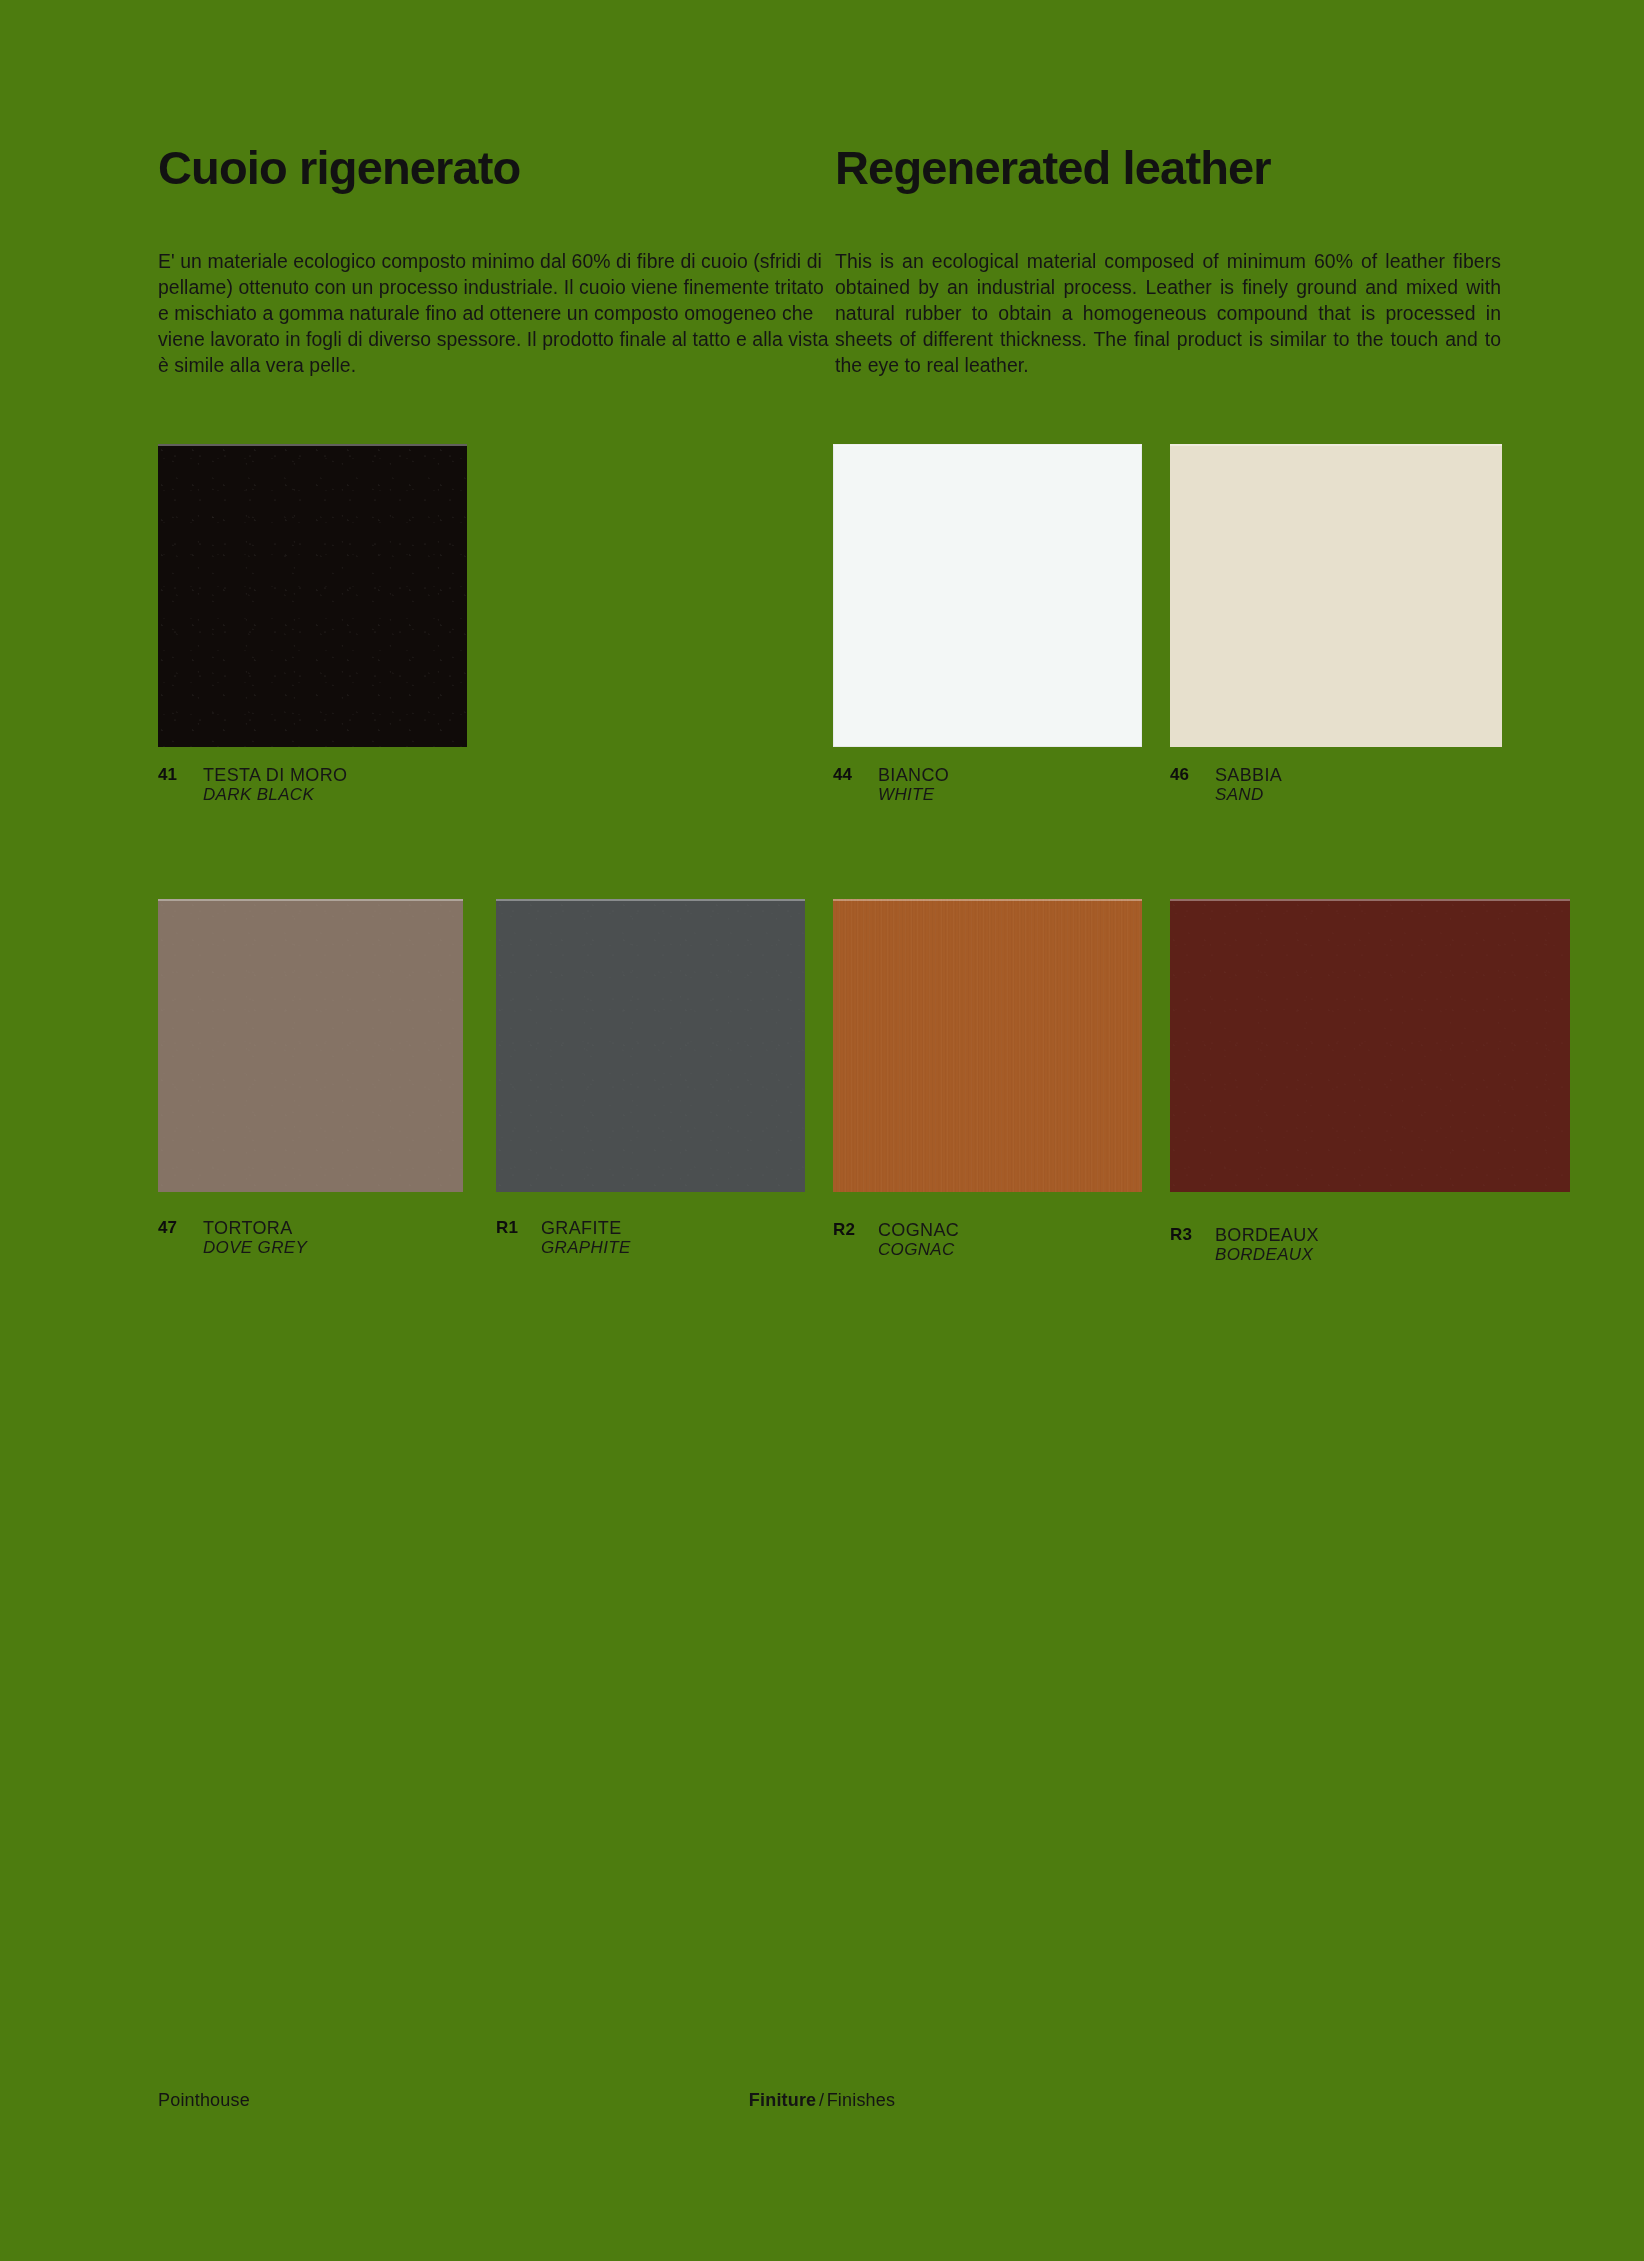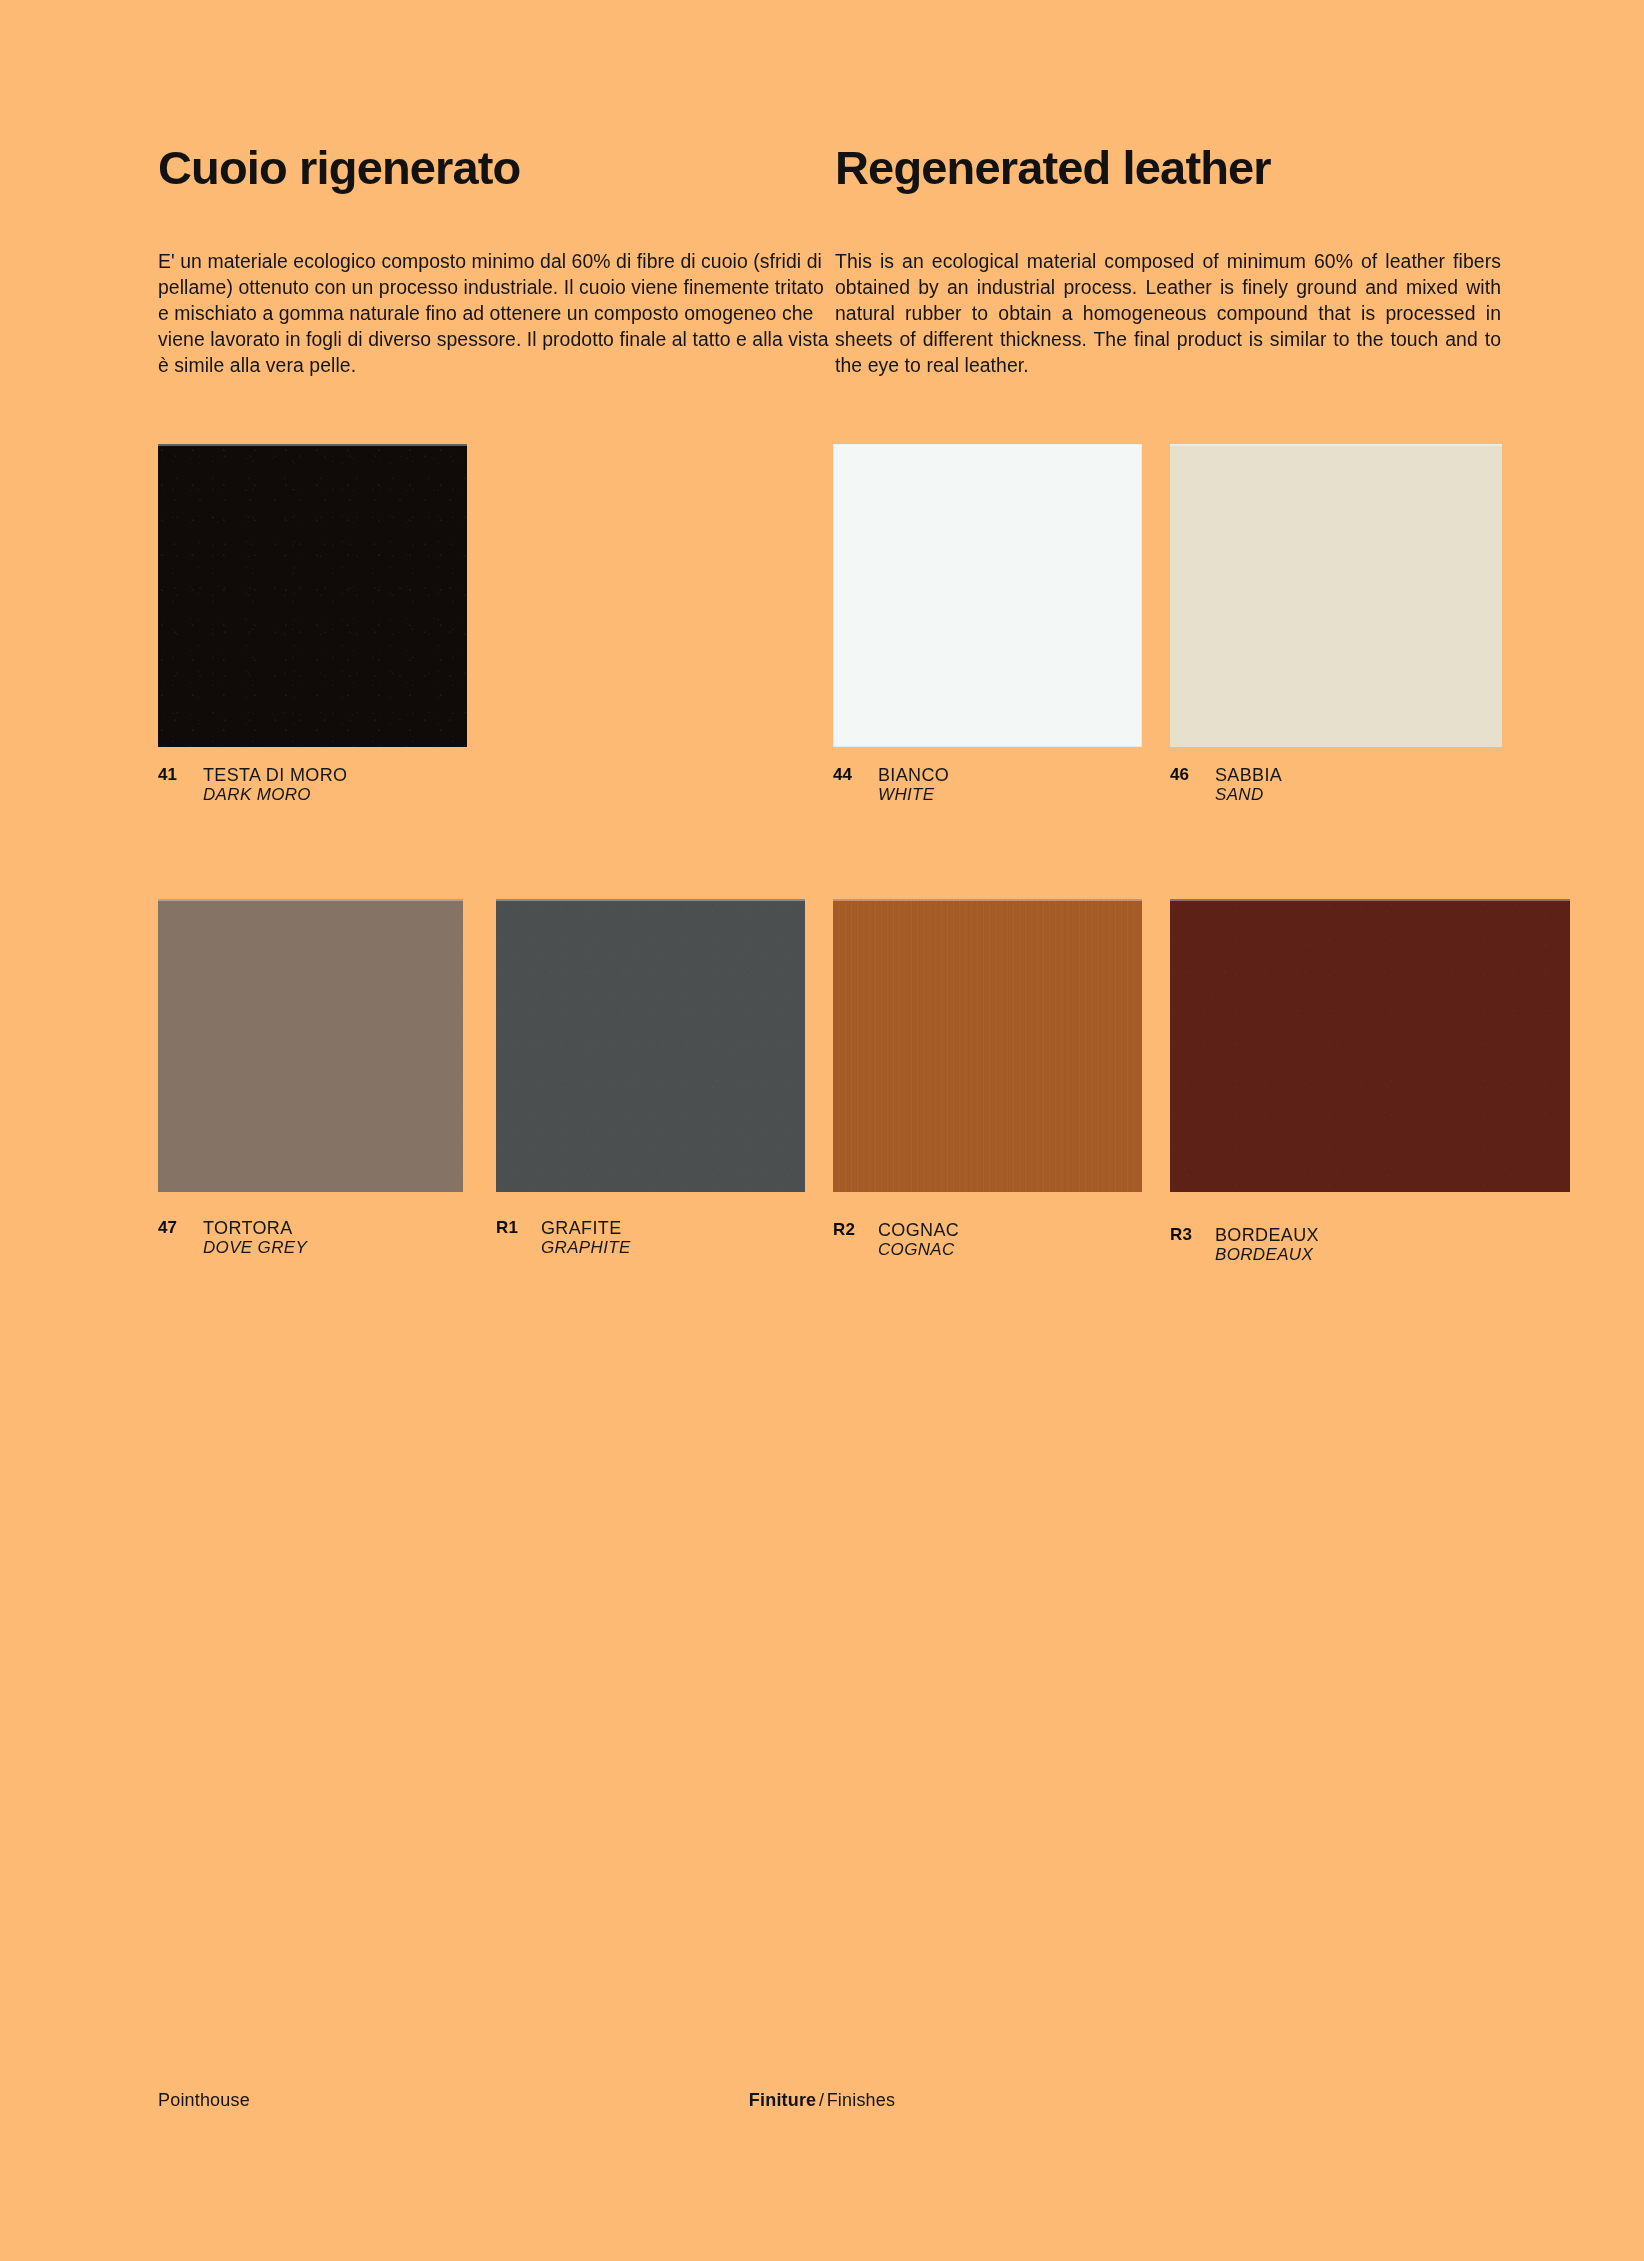--- a/index.html
+++ b/index.html
@@ -13,21 +13,21 @@
     height: 2261px;
     position: relative;
     font-family: "Liberation Sans", sans-serif;
     color: #111111;
     -webkit-font-smoothing: antialiased;
   }
 
   .page {
     position: absolute;
     inset: 0;
-    background: #fdba74;
+    background: #4d7c0f;
   }
 
   
   .heading-row {
     position: absolute;
     left: 158px;
     top: 144px;
     width: 1343px;
     display: flex;
     gap: 0;
@@ -209,21 +209,21 @@
   <div class="swatch-grid">
     <div class="swatch-row" id="swatch-row-0">
         <div class="swatch-cell" style="left: 0px; width: 309px;">
           <div class="swatch" style="background: rgb(16, 11, 9); height: 303px;">
             <div class="grain"></div>
           </div>
           <div class="swatch-label" style="top: 321px; left: 0px;">
             <span class="code" style="width: 36px;">41</span>
             <div class="names">
               <span class="name-it">TESTA DI MORO</span>
-              <span class="name-en">DARK MORO</span>
+              <span class="name-en">DARK BLACK</span>
             </div>
           </div>
         </div>
         <div class="swatch-cell" style="left: 675px; width: 309px;">
           <div class="swatch has-border" style="background: rgb(243, 247, 246); height: 303px;"></div>
           <div class="swatch-label" style="top: 321px; left: 0px;">
             <span class="code" style="width: 36px;">44</span>
             <div class="names">
               <span class="name-it">BIANCO</span>
               <span class="name-en">WHITE</span>

